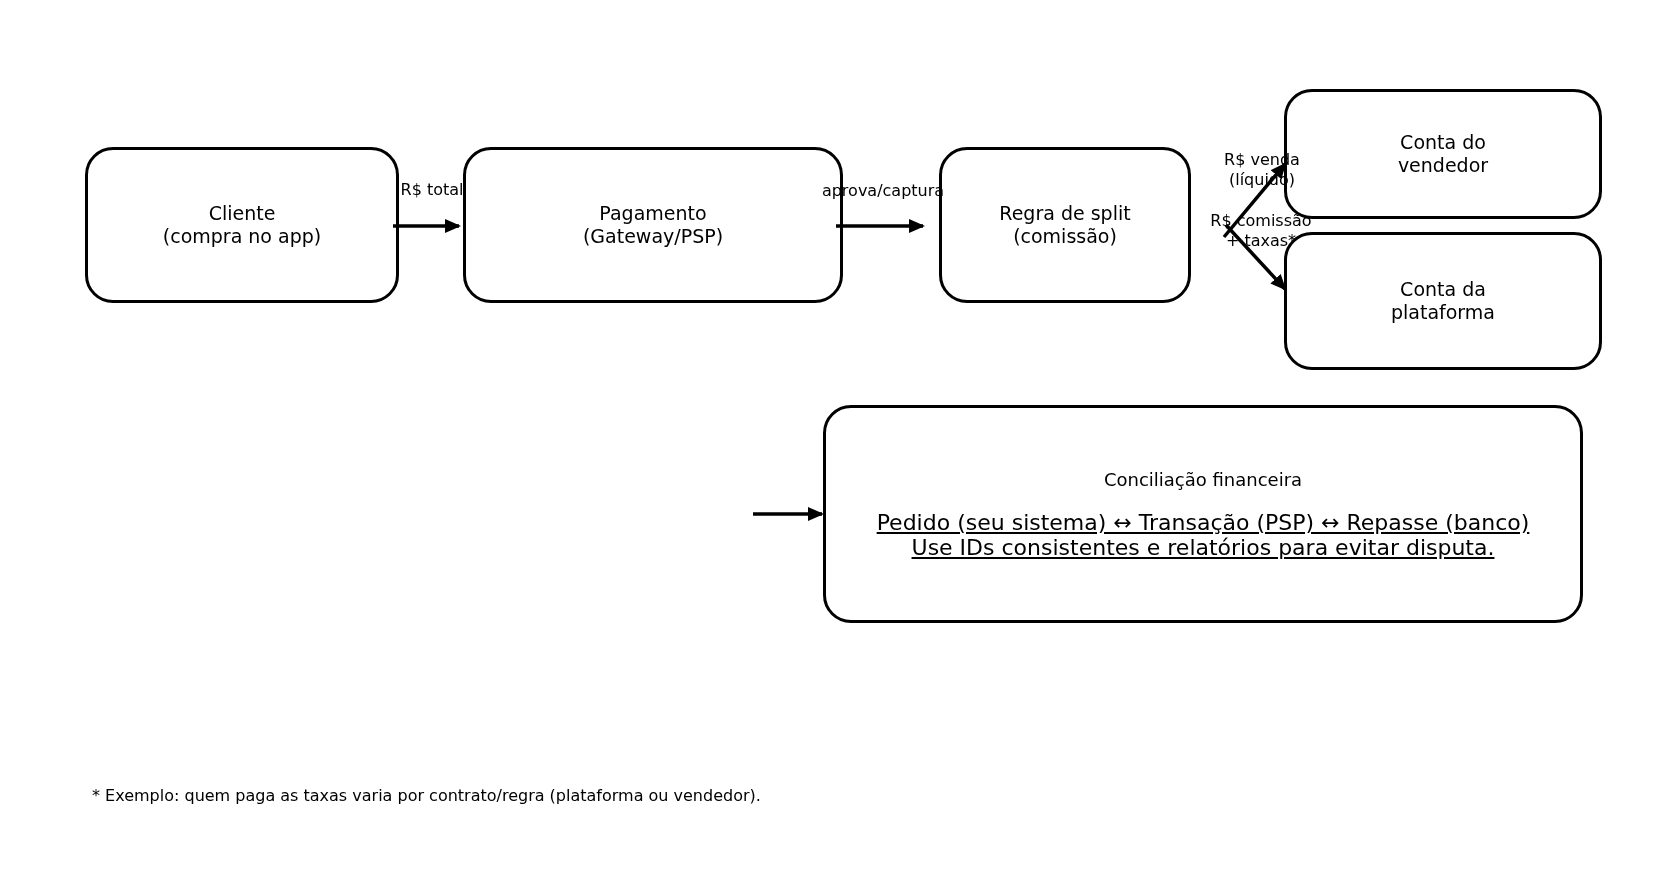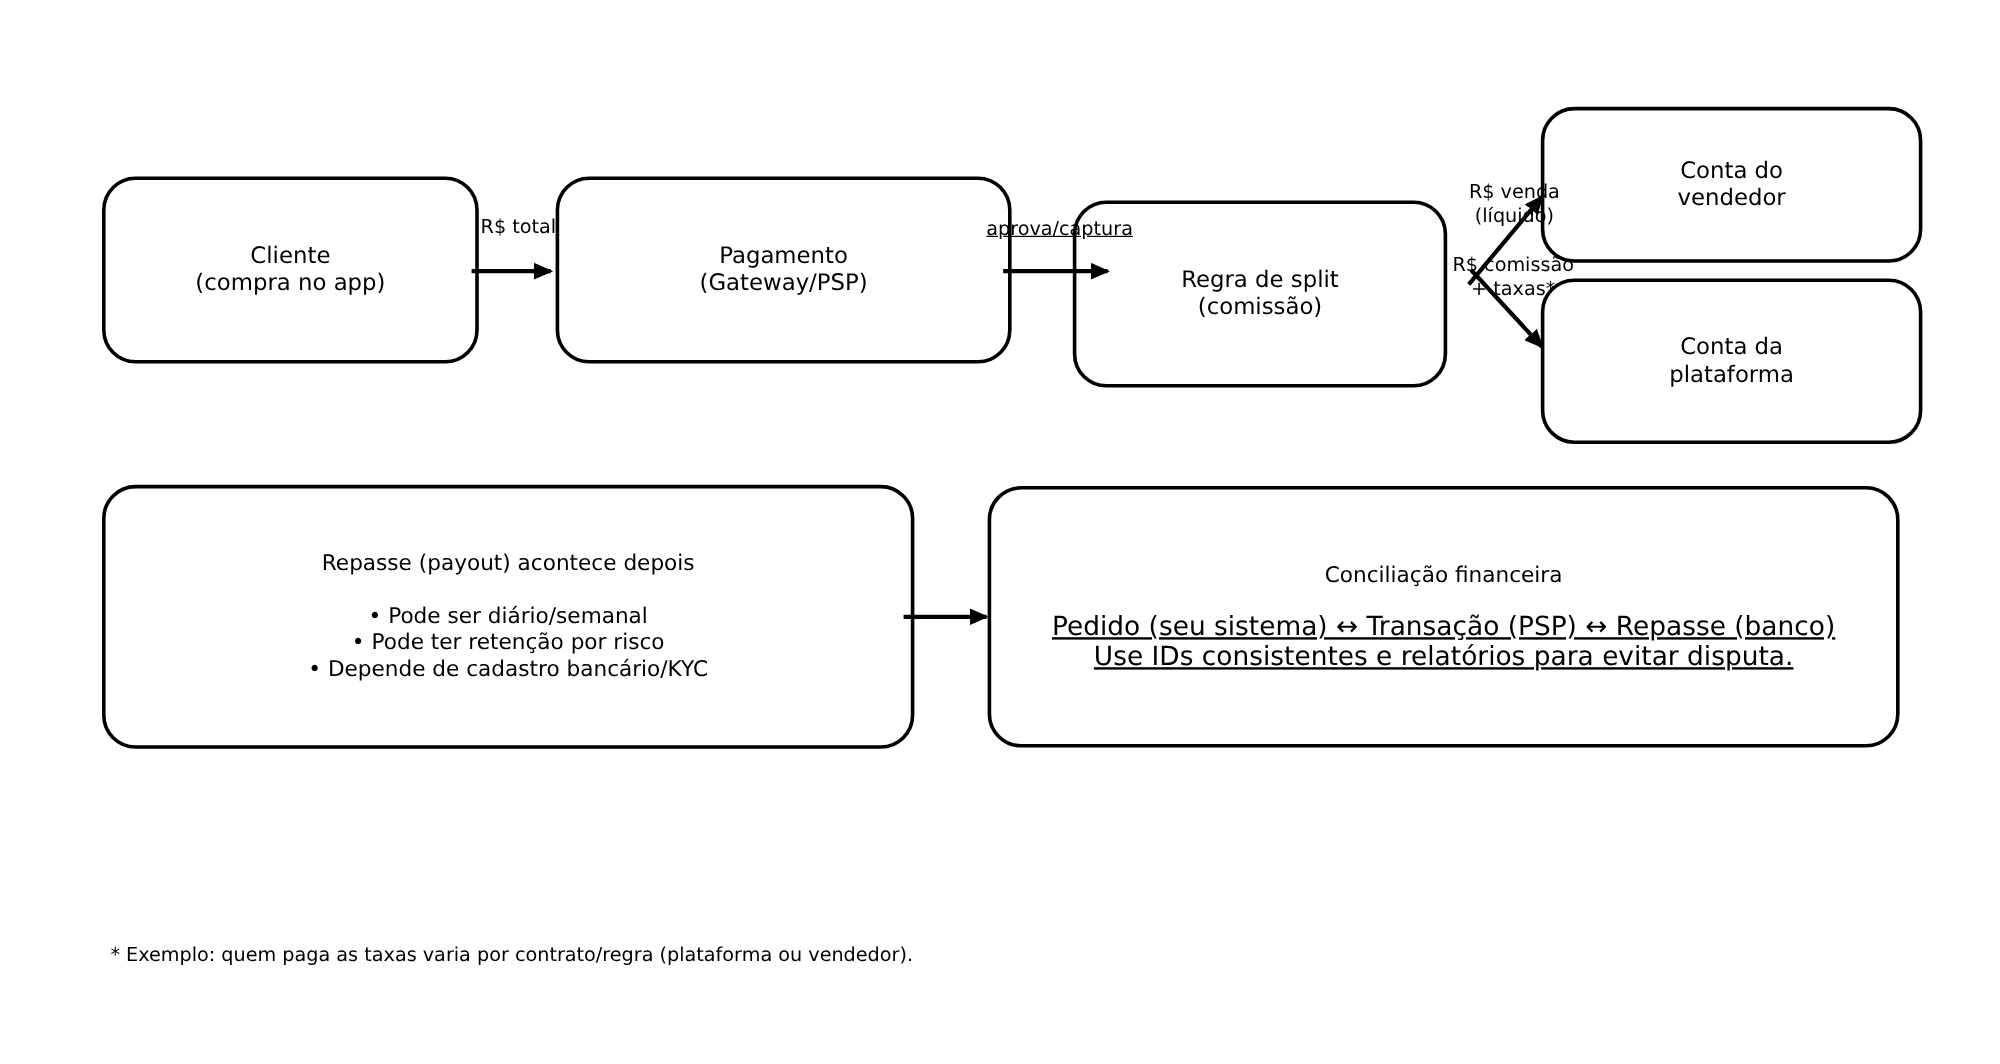--- a/index.html
+++ b/index.html
@@ -86,42 +86,35 @@
   <div class="node" style="left:85px; top:147px; width:314px; height:156px;">
     <div class="node-label">Cliente</div>
     <div class="node-label">(compra no app)</div>
   </div>
 
   <div class="node" style="left:463px; top:147px; width:380px; height:156px;">
     <div class="node-label">Pagamento</div>
     <div class="node-label">(Gateway/PSP)</div>
   </div>
 
-  <div class="node" style="left:894px; top:147px; width:312px; height:156px;margin-top:20px;">
+  <div class="node" style="left:939px; top:147px; width:252px; height:156px;">
     <div class="node-label">Regra de split</div>
     <div class="node-label">(comissão)</div>
   </div>
 
   <div class="node" style="left:1284px; top:89px; width:318px; height:130px;">
     <div class="node-label">Conta do</div>
     <div class="node-label">vendedor</div>
   </div>
 
   <div class="node" style="left:1284px; top:232px; width:318px; height:138px;">
     <div class="node-label">Conta da</div>
     <div class="node-label">plataforma</div>
   </div>
 
-  <div class="node" style="left:85px; top:404px; width:677px; height:220px;">
-    <div class="node-title">Repasse (payout) acontece depois</div>
-    <div class="spacer-22"></div>
-    <div class="bullet-line">• Pode ser diário/semanal</div>
-    <div class="bullet-line">• Pode ter retenção por risco</div>
-    <div class="bullet-line">• Depende de cadastro bancário/KYC</div>
-  </div>
 
   <div class="node" style="left:823px; top:405px; width:760px; height:218px;text-align:center;">
     <div class="node-title" style="line-height:24px;">Conciliação financeira</div>
     <div class="spacer-18"></div>
     <div class="node-body-line">Pedido (seu sistema) ↔ Transação (PSP) ↔ Repasse (banco)</div>
     <div class="node-body-line">Use IDs consistentes e relatórios para evitar disputa.</div>
   </div>
 
   <svg class="arrows-layer" viewBox="0 0 1667 887" xmlns="http://www.w3.org/2000/svg">
     <defs>
@@ -131,21 +124,21 @@
     </defs>
     <line x1="393" y1="226" x2="459" y2="226" stroke="#000000" stroke-width="3.5" marker-end="url(#ah)"></line>
     <line x1="836" y1="226" x2="923" y2="226" stroke="#000000" stroke-width="3.5" marker-end="url(#ah)"></line>
     <line x1="1224" y1="237" x2="1285" y2="164" stroke="#000000" stroke-width="3.5" marker-end="url(#ah)"></line>
     <line x1="1226" y1="225" x2="1285" y2="289" stroke="#000000" stroke-width="3.5" marker-end="url(#ah)"></line>
     <line x1="753" y1="514" x2="822" y2="514" stroke="#000000" stroke-width="3.5" marker-end="url(#ah)"></line>
   </svg>
 
   <div class="edge-label" style="left:432px; top:189px;">R$ total</div>
 
-  <div class="edge-label" style="left:883px; top:190px;text-decoration:underline;">aprova/captura</div>
+  <div class="edge-label" style="left:883px; top:190px;">aprova/captura</div>
 
   <div class="edge-label edge-label-2line" style="left:1262px; top:142px;margin-top:28px;">
     <div>R$ venda</div>
     <div>(líquido)</div>
   </div>
 
   <div class="edge-label edge-label-2line" style="left:1261px; top:215px;margin-top:16px;">
     <div>R$ comissão</div>
     <div>+ taxas*</div>
   </div>

